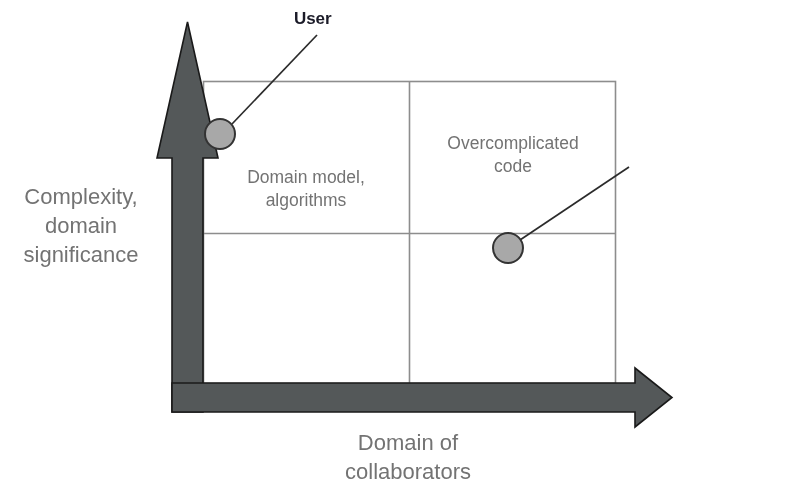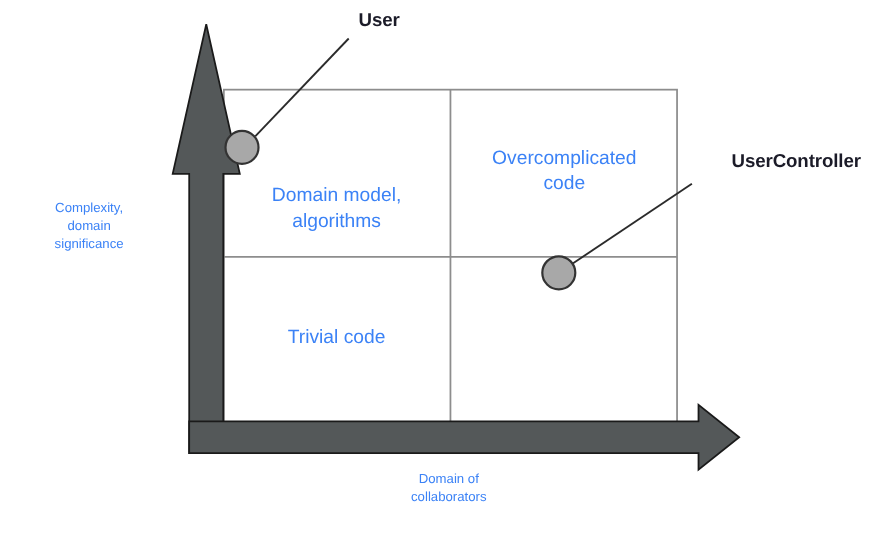--- a/index.html
+++ b/index.html
@@ -24,36 +24,35 @@
     left: 0;
     top: 0;
     width: 799px;
     height: 494px;
   }
   .label {
     position: absolute;
     text-align: center;
     line-height: 1.32;
     white-space: pre-line;
-    color: #3b82f6;
+    color: #737373;
   }
   .quadrant-label {
     font-size: 17.5px;
     font-weight: 400;
   }
   .axis-label {
-    font-size: 12px;
+    font-size: 22px;
     font-weight: 400;
   }
   .callout-label {
     font-size: 17px;
     font-weight: bold;
     letter-spacing: -0.1px;
     color: #1b1b28;
-    margin-left: 32px;
   }
   
   #q-top-left    { left: 205px; top: 166px;  width: 202px; }
   #q-top-right   { left: 412px; top: 132px;  width: 202px; }
   #q-bottom-left { left: 205px; top: 295px;  width: 202px; }
   #q-bottom-right{ left: 412px; top: 295px;  width: 202px; }
   
   #y-axis-title  { left: 6px;   top: 182px;  width: 150px; }
   #x-axis-title  { left: 322px; top: 428px;  width: 172px; }
   
@@ -84,27 +83,25 @@
     <circle cx="220" cy="134" r="15" fill="#a8a8a8" stroke="#333333" stroke-width="2"></circle>
     <circle cx="508" cy="248" r="15" fill="#a8a8a8" stroke="#333333" stroke-width="2"></circle>
   </svg>
 
   <div class="label quadrant-label" id="q-top-left">Domain model,
 algorithms</div>
 
   <div class="label quadrant-label" id="q-top-right">Overcomplicated
 code</div>
 
-  <div class="label quadrant-label" id="q-bottom-left">Trivial code</div>
 
 
   <div class="label axis-label" id="y-axis-title">Complexity,
 domain
 significance</div>
 
   <div class="label axis-label" id="x-axis-title">Domain of
 collaborators</div>
 
   <div class="label callout-label" id="callout-user">User</div>
 
-  <div class="label callout-label" id="callout-usercontroller">UserController</div>
 
 </div>
 
 </body></html>

